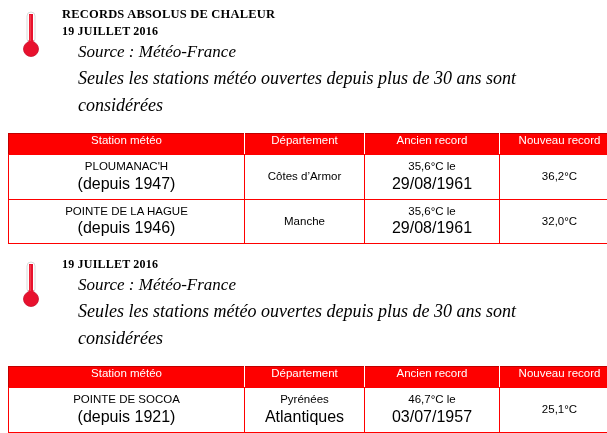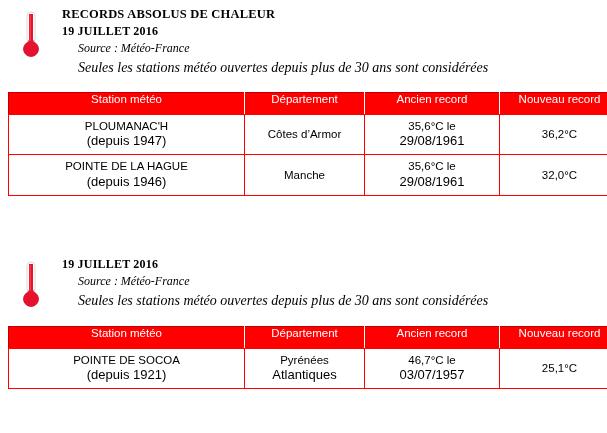--- a/index.html
+++ b/index.html
@@ -60,29 +60,29 @@
     font-family: "Liberation Serif", serif;
     font-weight: bold;
     font-size: 12px;
     letter-spacing: 0.2px;
     line-height: 1.35;
     color: #000;
   }
   .source {
     font-family: "Liberation Serif", serif;
     font-style: italic;
-    font-size: 12px;
+    font-size: 17px;
     line-height: 1.5;
     padding-left: 16px;
     color: #000;
   }
   .note {
     font-family: "Liberation Serif", serif;
     font-style: italic;
-    font-size: 14px;
+    font-size: 18px;
     line-height: 1.5;
     padding-left: 16px;
     color: #000;
   }
 
   
   .table-wrap {
     padding: 0 8px;
     box-sizing: border-box;
     width: 607px;
@@ -112,21 +112,21 @@
     text-align: center;
     vertical-align: middle;
     font-size: 11.5px;
     font-family: "Liberation Sans", sans-serif;
     padding: 4px 2px 5px 2px;
     line-height: 1.25;
     color: #000;
   }
   .cell-sub {
     display: block;
-    font-size: 13px;
+    font-size: 16px;
   }
   .col-station { width: 231px; }
   .col-dept    { width: 115px; }
   .col-old     { width: 130px; }
   .col-new     { width: 115px; }
 
   .section-1 .table-wrap { margin-top: 14px; }
   .section-2 .table-wrap { margin-top: 14px; }
 </style>
 </head>

